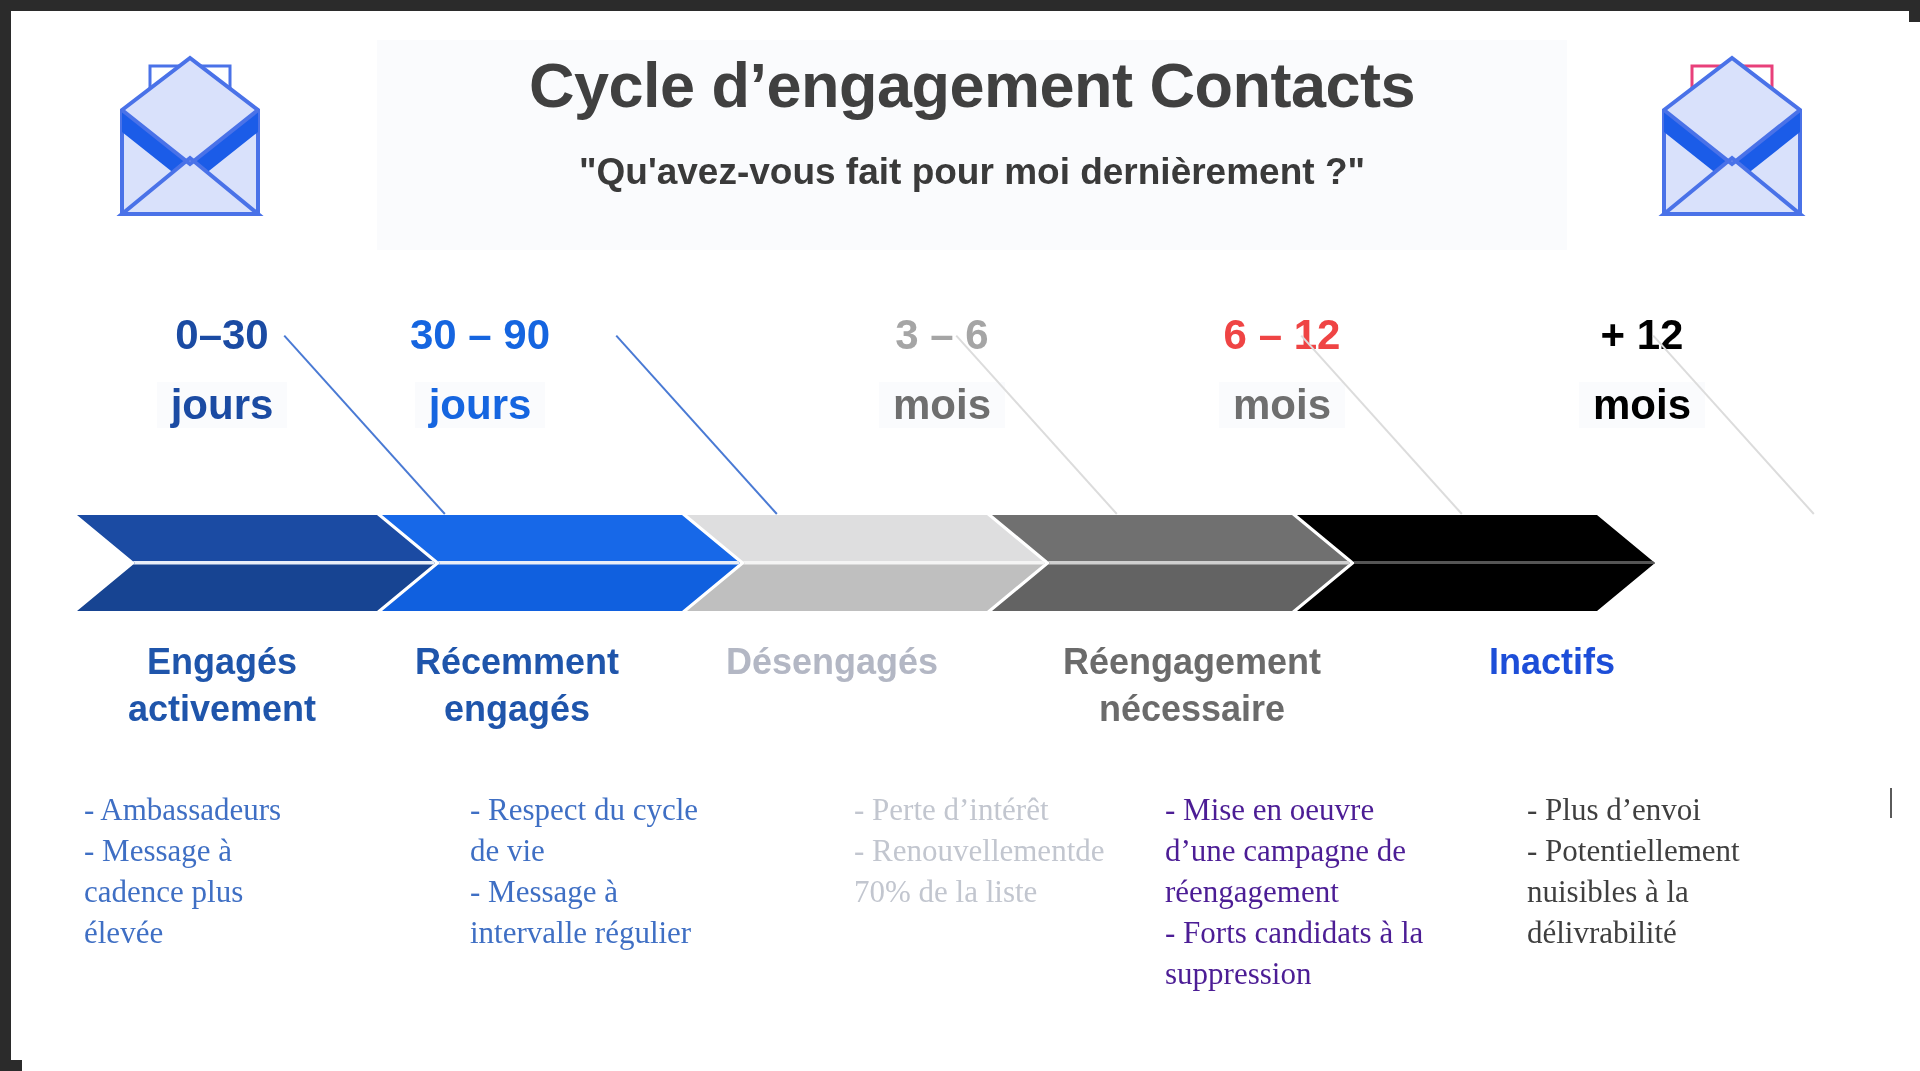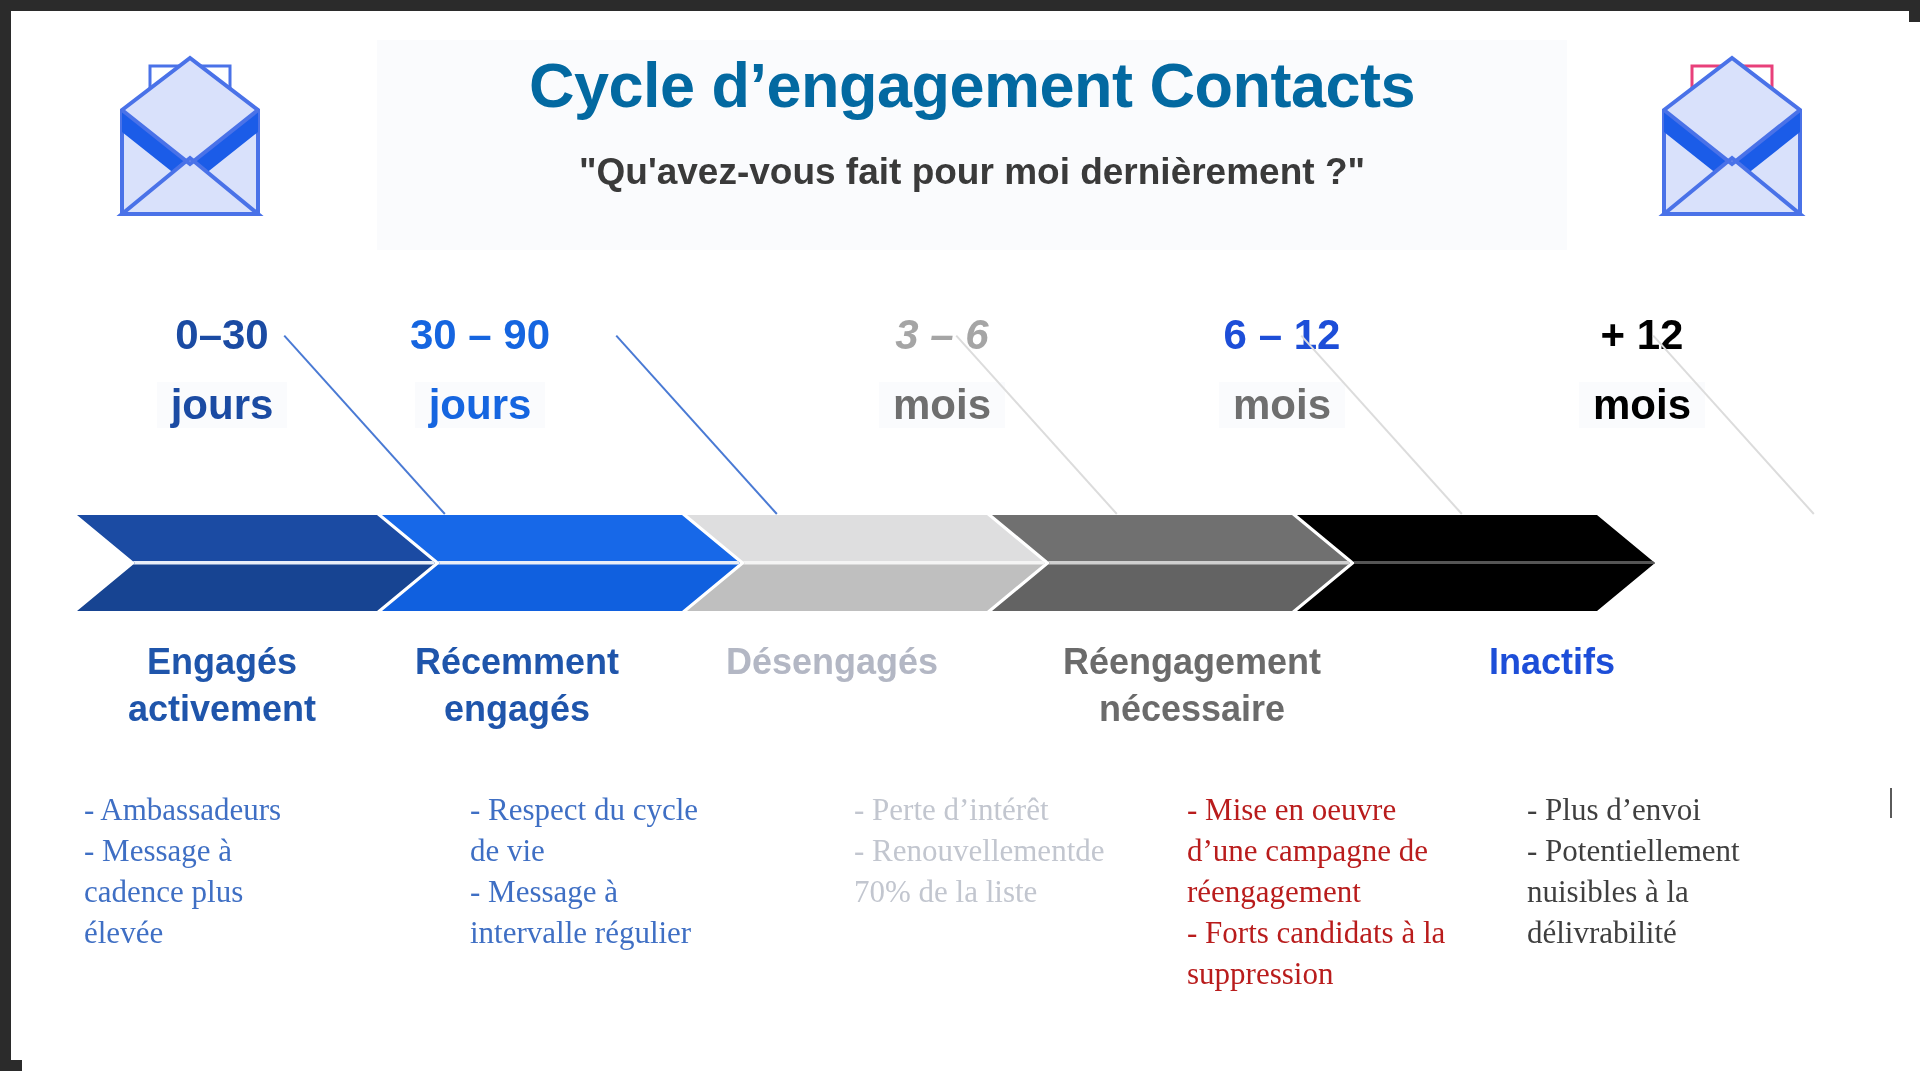--- a/index.html
+++ b/index.html
@@ -40,21 +40,21 @@
     width: 1190px; height: 210px;
     background: #fafbfd;
   }
   .title {
     position: absolute;
     left: 355px; top: 28px;
     width: 1190px;
     text-align: center;
     font-size: 63px;
     font-weight: bold;
-    color: #0369a1;
+    color: #404040;
     letter-spacing: -0.5px;
     line-height: 1.12;
     white-space: nowrap;
   }
   .subtitle {
     position: absolute;
     left: 355px; top: 128px;
     width: 1190px;
     text-align: center;
     font-size: 37px;
@@ -165,25 +165,25 @@
 
     <div class="tl-col" style="left:70px;">
       <div class="tl-num" style="color:#1b4ba3;">0–30</div>
       <div class="tl-unit"><span class="tl-unit-bg" style="color:#1b4ba3;">jours</span></div>
     </div>
     <div class="tl-col" style="left:328px;">
       <div class="tl-num" style="color:#1565e0;">30 – 90</div>
       <div class="tl-unit"><span class="tl-unit-bg" style="color:#1565e0;">jours</span></div>
     </div>
     <div class="tl-col" style="left:790px;">
-      <div class="tl-num" style="color:#a5a5a5;font-style:italic;">3 – 6</div>
+      <div class="tl-num" style="color:#a5a5a5;">3 – 6</div>
       <div class="tl-unit"><span class="tl-unit-bg" style="color:#6f6f6f;">mois</span></div>
     </div>
     <div class="tl-col" style="left:1130px;">
-      <div class="tl-num" style="color:#1d4ed8;">6 – 12</div>
+      <div class="tl-num" style="color:#ef4444;">6 – 12</div>
       <div class="tl-unit"><span class="tl-unit-bg" style="color:#6f6f6f;">mois</span></div>
     </div>
     <div class="tl-col" style="left:1490px;">
       <div class="tl-num" style="color:#000000;">+ 12</div>
       <div class="tl-unit"><span class="tl-unit-bg" style="color:#000000;">mois</span></div>
     </div>
 
     <div class="diag" style="left:263px;  top:313px; width:240px; transform:rotate(48deg); border-color:#4a7ad4;"></div>
     <div class="diag" style="left:595px;  top:313px; width:240px; transform:rotate(48deg); border-color:#4a7ad4;"></div>
     <div class="diag" style="left:935px;  top:313px; width:240px; transform:rotate(48deg); border-color:#dcdcdc;"></div>
@@ -251,21 +251,21 @@
 - Message à
 cadence plus
 élevée</div>
     <div class="sec-body" style="left: 448px; width: 320px; color: rgb(63, 111, 196);">- Respect du cycle
 de vie
 - Message à
 intervalle régulier</div>
     <div class="sec-body" style="left: 832px; width: 330px; color: rgb(194, 198, 207);">- Perte d’intérêt
 - Renouvellementde
 70% de la liste</div>
-    <div class="sec-body" style="left: 1143px; width: 330px; color: #b91c1c; margin-left: 22px;">- Mise en oeuvre
+    <div class="sec-body" style="left: 1143px; width: 330px; color: #4c1d95;">- Mise en oeuvre
 d’une campagne de
 réengagement
 - Forts candidats à la
 suppression</div>
     <div class="sec-body" style="left: 1505px; width: 300px; color: rgb(63, 63, 63);">- Plus d’envoi
 - Potentiellement
 nuisibles à la
 délivrabilité</div>
 
     <div class="caret"></div>

